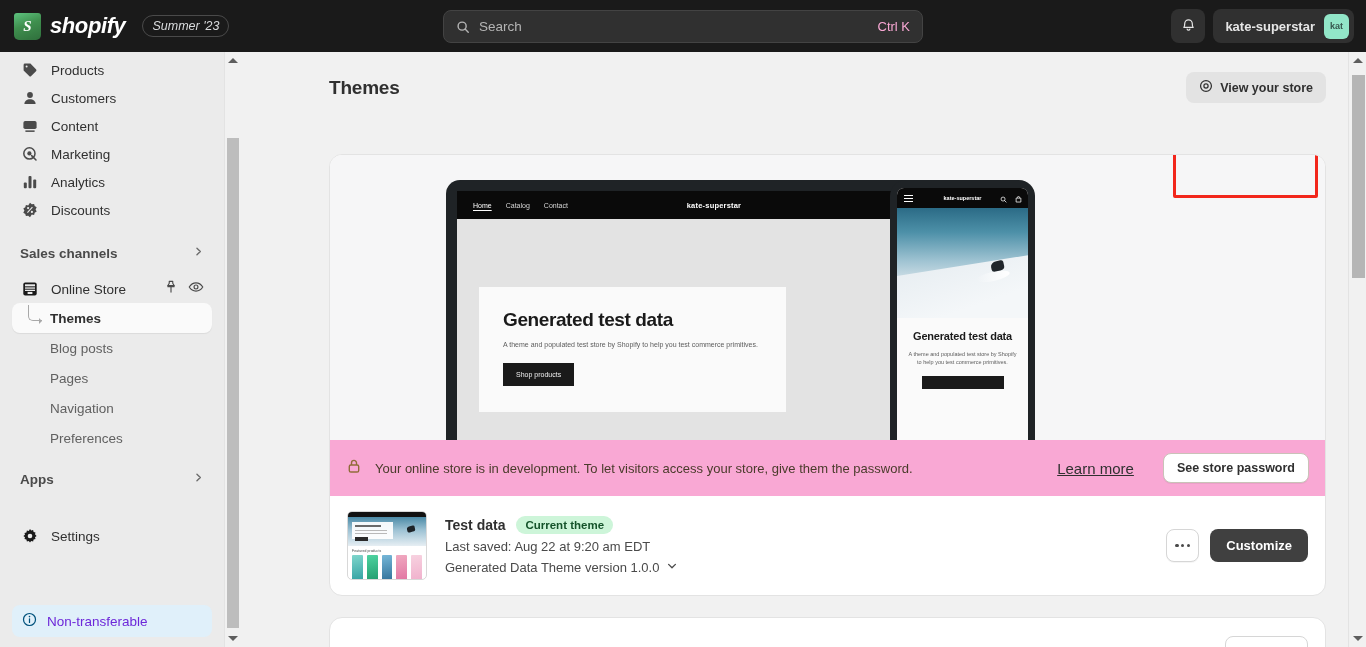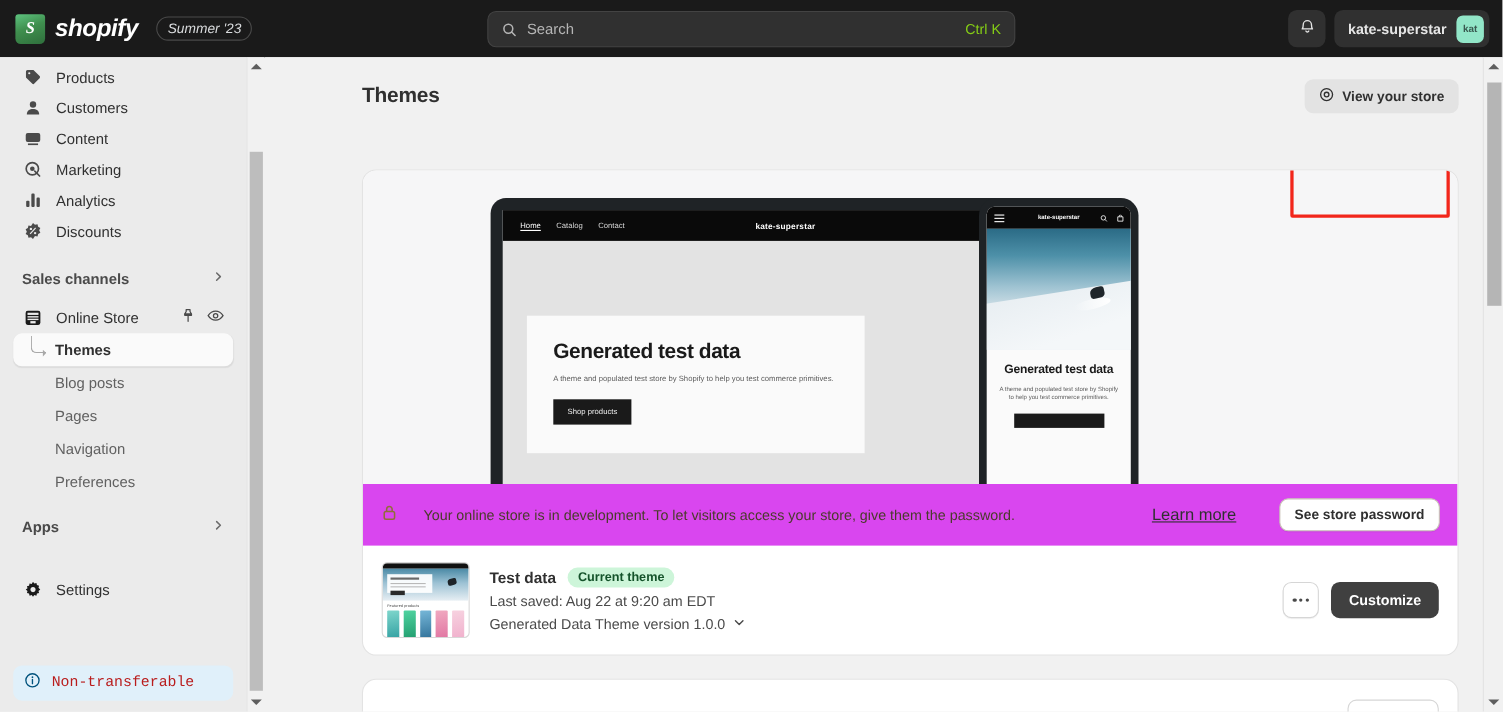--- a/index.html
+++ b/index.html
@@ -31,21 +31,21 @@
     border: 1px solid #4a4a4a; border-radius: 11px; padding: 2.5px 9px 3.5px;
     white-space: nowrap;
   }
   .searchwrap {
     position: absolute; left: 443px; top: 10px; width: 480px; height: 33px;
     background: #303030; border: 1px solid #434343; border-radius: 8px;
     display: flex; align-items: center; padding: 0 12px; cursor: text;
   }
   .search-icon svg { display: block; }
   .search-ph { color: #b5b5b5; font-size: 13.5px; margin-left: 9px; flex: 1; }
-  .search-kbd { color: #84cc16; font-size: 13px; }
+  .search-kbd { color: #f9a8d4; font-size: 13px; }
 
   .topright { position: absolute; right: 12px; top: 9px; display: flex; align-items: center; gap: 8px; }
   .bell-btn {
     width: 34px; height: 34px; background: #303030; border-radius: 8px;
     display: flex; align-items: center; justify-content: center; cursor: pointer;
   }
   .userchip {
     height: 34px; background: #303030; border-radius: 8px; display: flex; align-items: center;
     gap: 9px; padding: 0 5px 0 12px; cursor: pointer;
   }
@@ -90,21 +90,21 @@
   .elbow { position: absolute; left: 28px; top: 2px; width: 14px; height: 16px;
     border-left: 1.4px solid #a8a8a8; border-bottom: 1.4px solid #a8a8a8;
     border-bottom-left-radius: 5px; }
   .elbow:after { content: ""; position: absolute; right: -3px; bottom: -3.5px;
     border: 3.5px solid transparent; border-left-color: #a8a8a8; }
   .nontransfer {
     position: absolute; left: 12px; bottom: 10px; width: 200px; height: 32px;
     background: #e0f0fa; border-radius: 8px; display: flex; align-items: center;
     gap: 10px; padding: 0 10px; cursor: pointer;
   }
-  .nontransfer .label { font-size: 13.5px; color: #b91c1c; font-weight: 500; font-family: Liberation Mono, monospace; }
+  .nontransfer .label { font-size: 13.5px; color: #6d28d9; font-weight: 500; }
 
   
   .sb-scroll { position: absolute; left: 224px; top: 52px; width: 16px; height: 595px; background: #f1f1f1;
     border-left: 1px solid #e3e3e3; }
   .sb-thumb { position: absolute; left: 2px; top: 86px; width: 12px; height: 490px; background: #bdbdbd; border-radius: 0; cursor: pointer; }
   .sb-arrow { position: absolute; left: 0; width: 16px; height: 17px; display: flex; align-items: center; justify-content: center; cursor: pointer; }
   .sb-arrow.up { top: 0; } .sb-arrow.down { bottom: 0; }
   .tri { width: 0; height: 0; border-left: 5px solid transparent; border-right: 5px solid transparent; }
   .tri.up { border-bottom: 5px solid #5e5e5e; } .tri.down { border-top: 5px solid #5e5e5e; }
 
@@ -161,21 +161,21 @@
     background: #20262b; border-radius: 48% 20% 35% 25%; transform: rotate(-12deg); }
   .mm-photo .spray { position: absolute; left: 60%; top: 58%; width: 34px; height: 9px;
     background: linear-gradient(90deg,rgba(255,255,255,0),#fff); border-radius: 50%; transform: rotate(-13deg); }
   .mm-body { padding: 12px 10px 0; text-align: center; }
   .mm-h1 { font-size: 11px; font-weight: 700; color: #1a1a1a; line-height: 1.18; letter-spacing: -0.2px; }
   .mm-p { font-size: 5.5px; color: #5c5c5c; margin-top: 7px; line-height: 1.55; }
   .mm-btn { margin-top: 9px; background: #1a1a1a; height: 13px; width: 82px; display: inline-block; }
 
   
   .dev-banner {
-    background: #d946ef; display: flex; align-items: center; gap: 23px;
+    background: #f9a8d4; display: flex; align-items: center; gap: 13px;
     padding: 13px 16px; position: relative; z-index: 4;
   }
   .dev-text { font-size: 13px; color: #4a3b2b; flex: 1; }
   .learn-more { font-size: 15px; color: #303030; text-decoration: underline; cursor: pointer; white-space: nowrap; margin-right: 16px; }
   .pw-btn { background: #fff; border: 1px solid #c9c2b8; border-radius: 8px; padding: 7px 13px;
     font-size: 12.5px; font-weight: 600; color: #303030; cursor: pointer; font-family: inherit; white-space: nowrap;
     box-shadow: 0 1px 0 rgba(0,0,0,.05); }
 
   
   .theme-row { display: flex; align-items: center; padding: 15px 17px; gap: 18px; }

